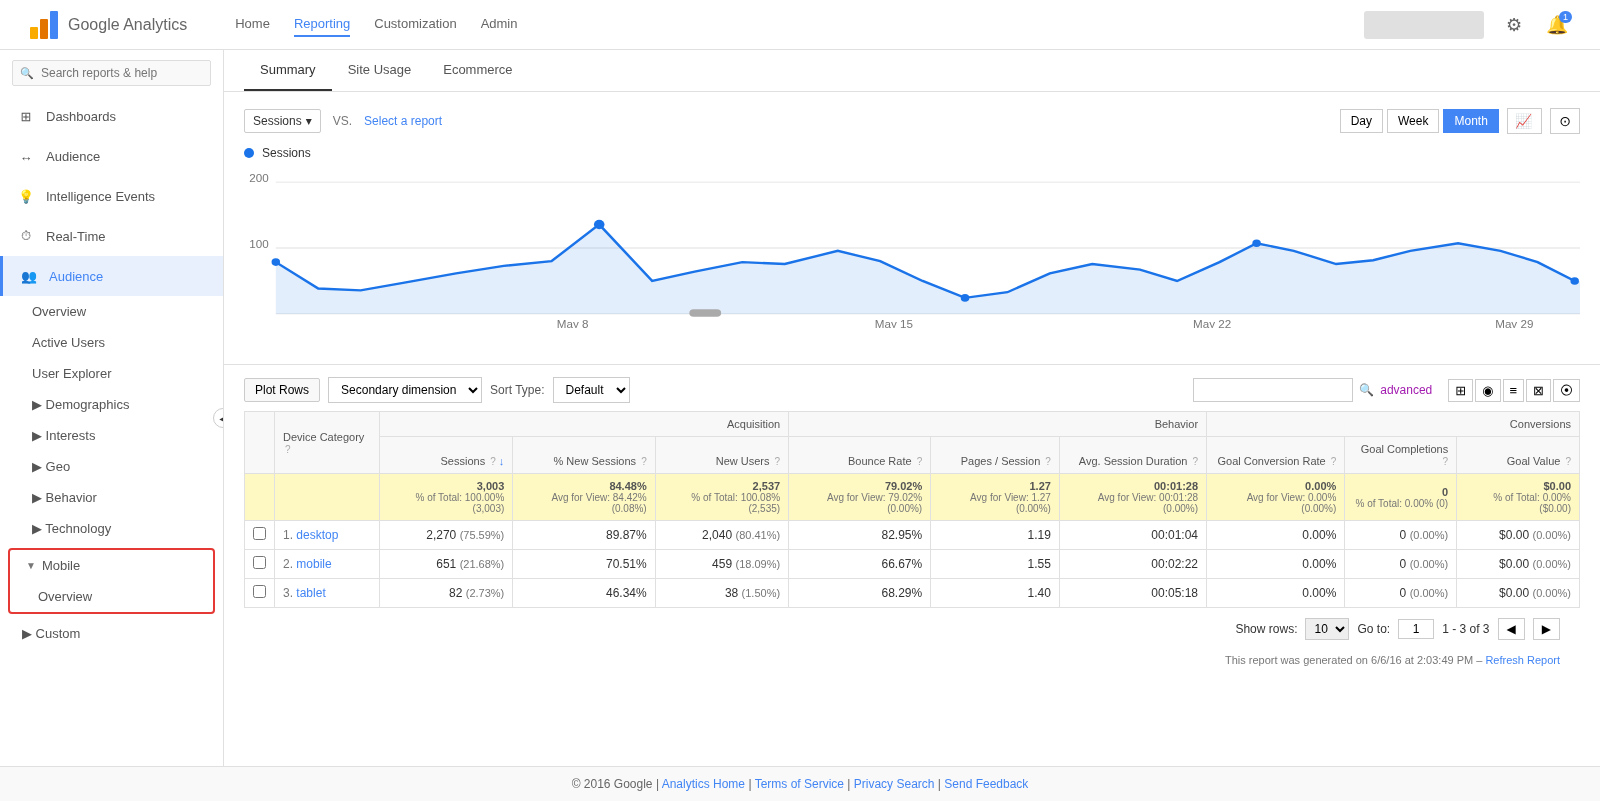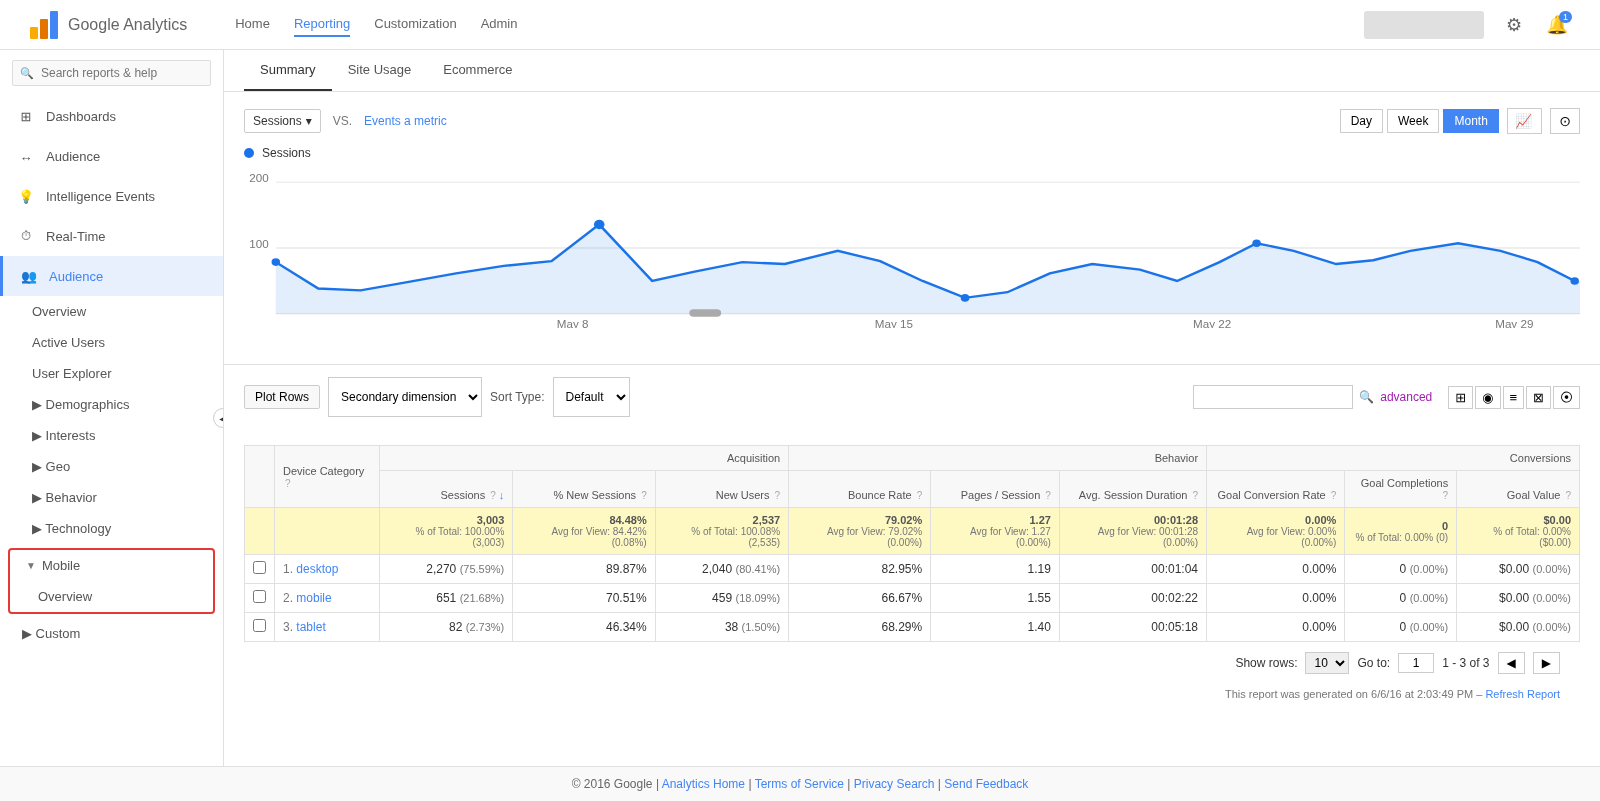--- a/index.html
+++ b/index.html
@@ -58,23 +58,23 @@
     .legend-label { font-size: 12px; color: #333; }
 
     .chart-container { position: relative; height: 180px; width: 100%; }
     .y-label { font-size: 11px; fill: #777; }
     .x-label { font-size: 11px; fill: #777; }
 
     
     .table-area { padding: 12px 20px; }
     .primary-dim { font-size: 12px; color: #555; margin-bottom: 10px; }
     .primary-dim span { font-weight: 600; }
-    .table-controls { display: flex; align-items: center; gap: 8px; margin-bottom: 28px; }
+    .table-controls { display: flex; align-items: center; gap: 8px; margin-bottom: 8px; }
     .plot-rows-btn { padding: 4px 10px; border: 1px solid #ccc; background: #f8f8f8; font-size: 12px; cursor: pointer; border-radius: 2px; }
-    .dim-select { padding: 11px 8px; border: 1px solid #ccc; background: #fff; font-size: 12px; cursor: pointer; }
+    .dim-select { padding: 4px 8px; border: 1px solid #ccc; background: #fff; font-size: 12px; cursor: pointer; }
     .sort-label { font-size: 12px; color: #555; }
     .search-table { margin-left: auto; display: flex; align-items: center; gap: 6px; }
     .search-table input { padding: 4px 8px; border: 1px solid #ccc; font-size: 12px; width: 160px; }
     .advanced-link { color: #a21caf; font-size: 12px; cursor: pointer; }
     .view-btns { display: flex; gap: 2px; margin-left: 8px; }
     .view-btn { padding: 3px 6px; border: 1px solid #ccc; background: #fff; cursor: pointer; font-size: 13px; }
 
     
     .data-table { width: 100%; border-collapse: collapse; font-size: 12px; }
     .data-table th { background: #f8f8f8; border: 1px solid #e0e0e0; padding: 6px 8px; text-align: right; font-weight: 500; color: #555; font-size: 11px; vertical-align: bottom; }
@@ -211,21 +211,21 @@
       <div class="sub-tab">Ecommerce</div>
     </div>
 
     <div class="chart-area">
       <div class="chart-controls">
         <div class="metric-select">
           <span>Sessions</span>
           <span>▾</span>
         </div>
         <span class="vs-text">VS.</span>
-        <span class="select-metric">Events a metric</span>
+        <span class="select-metric">Select a report</span>
         <div class="chart-right-controls">
           <button class="time-btn">Day</button>
           <button class="time-btn">Week</button>
           <button class="time-btn active">Month</button>
           <button class="chart-type-btn">📈</button>
           <button class="chart-type-btn">⊙</button>
         </div>
       </div>
 
       <div class="chart-legend">

